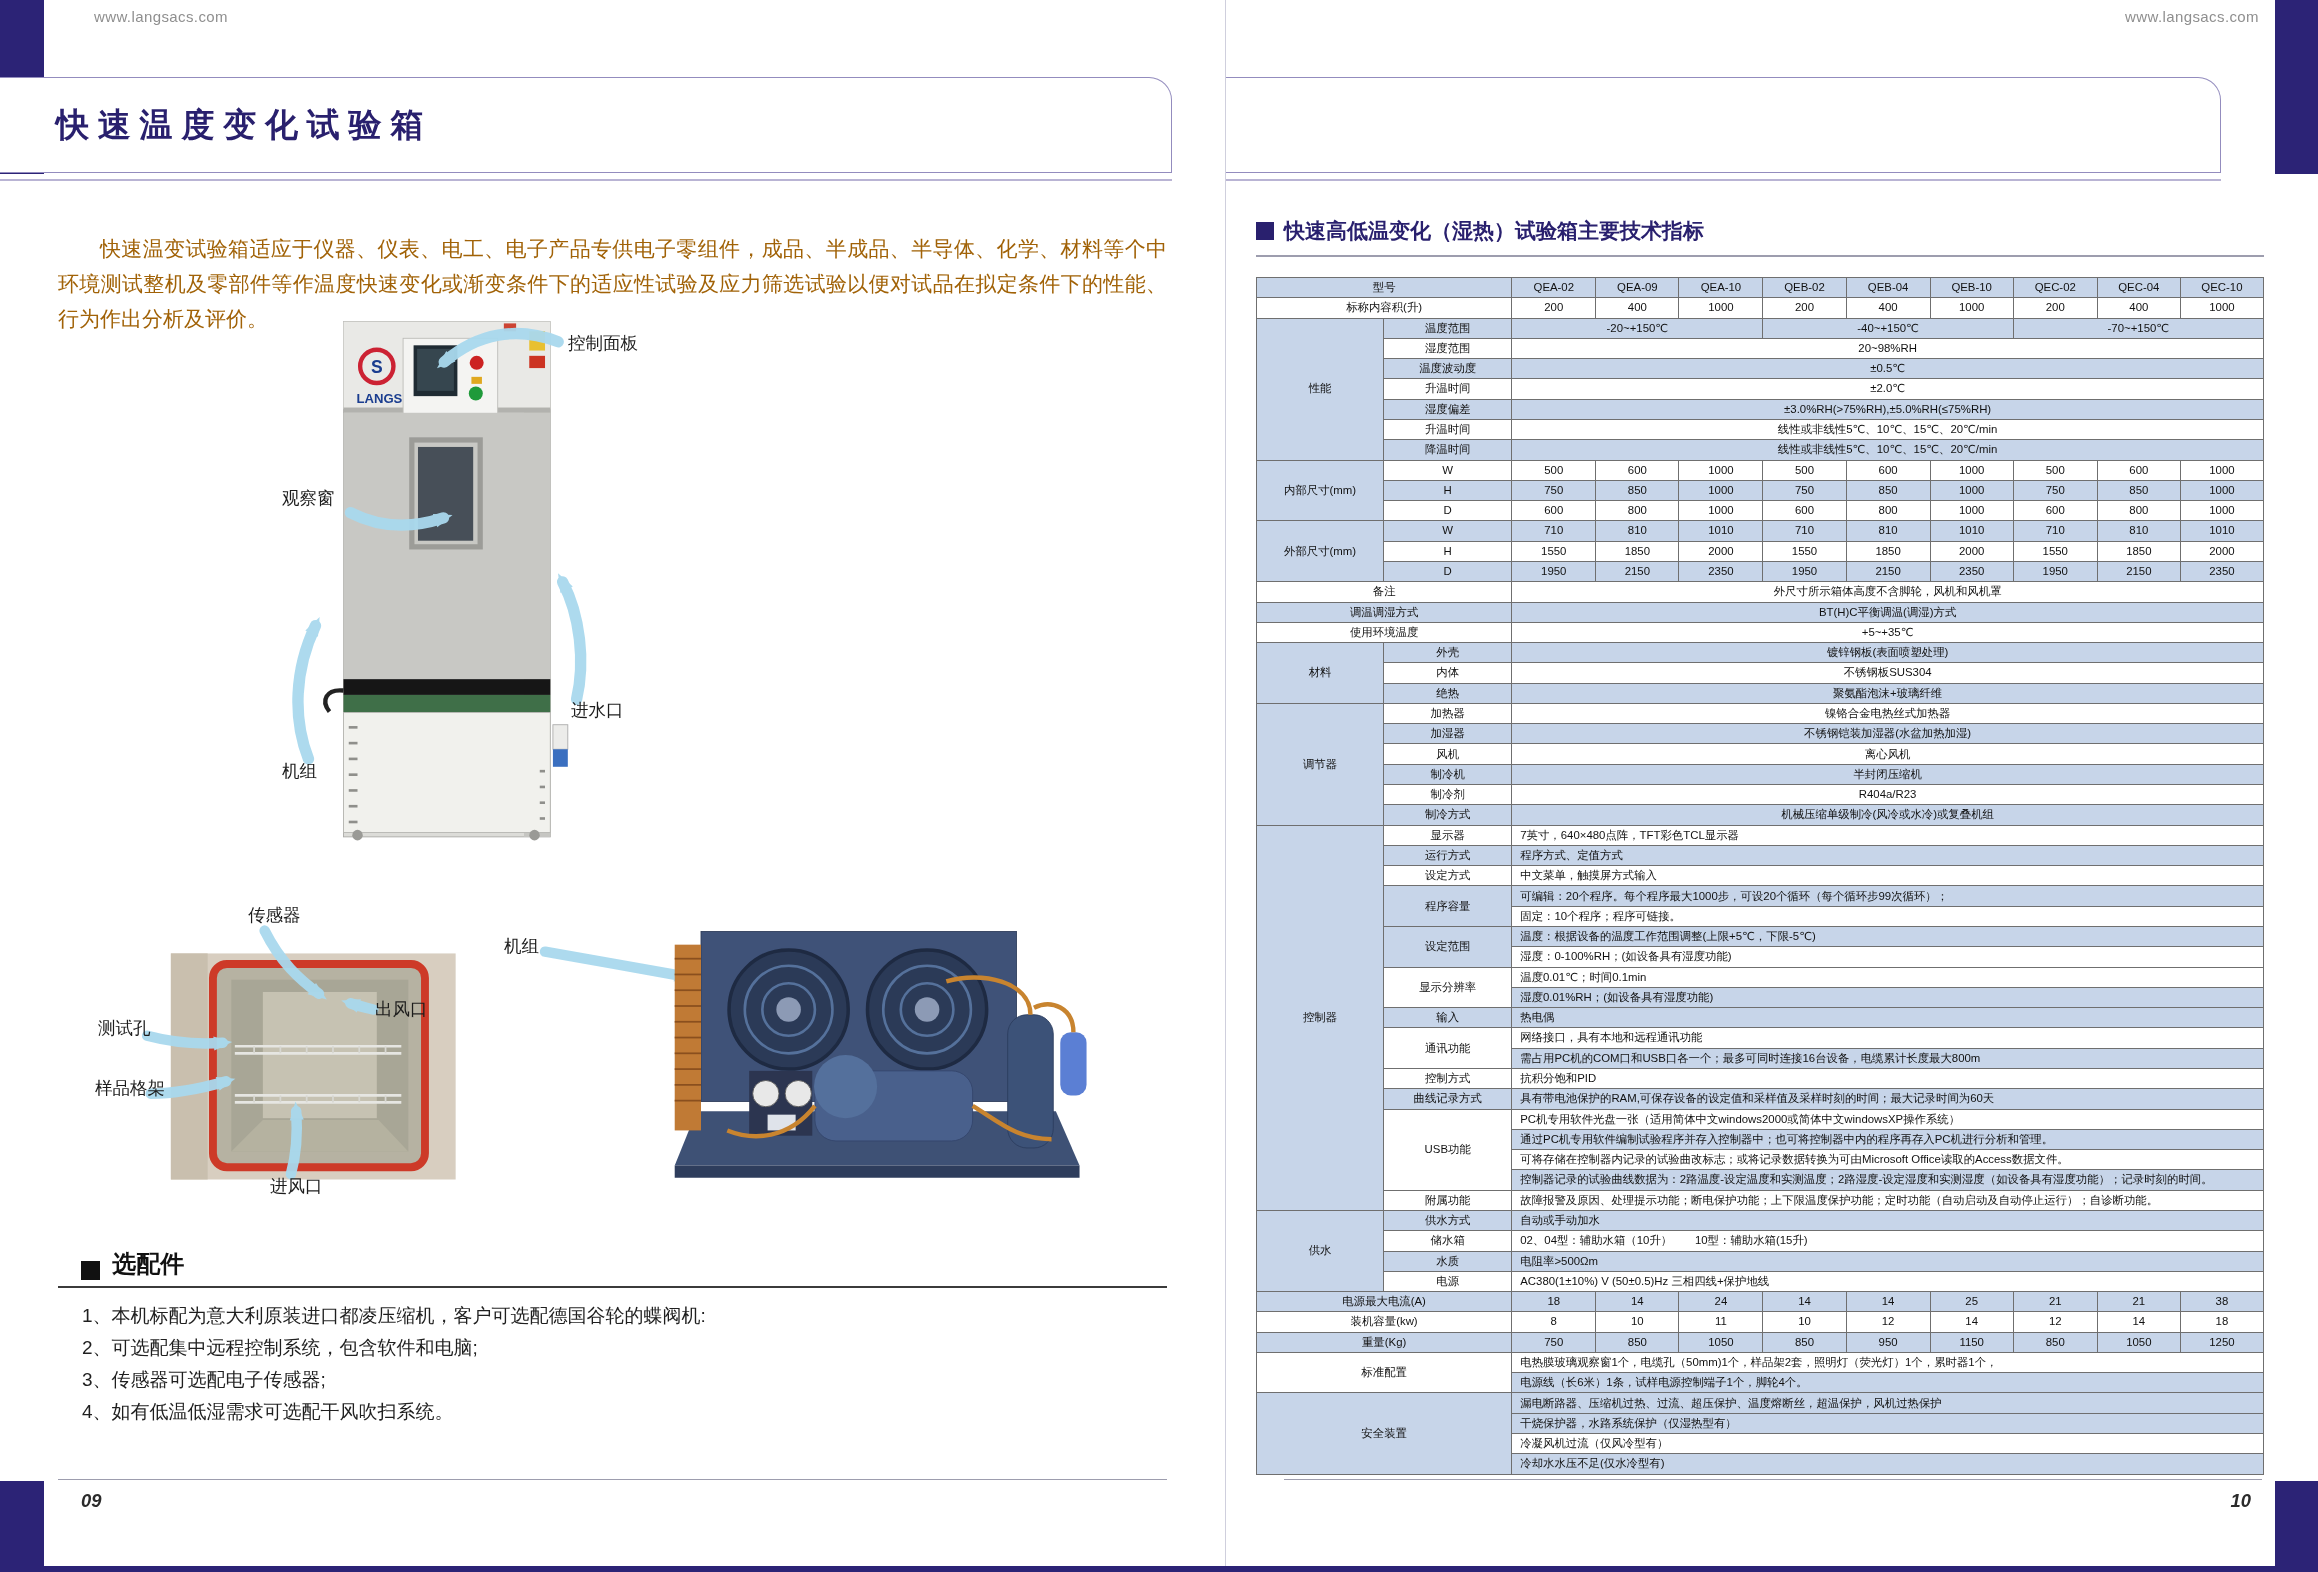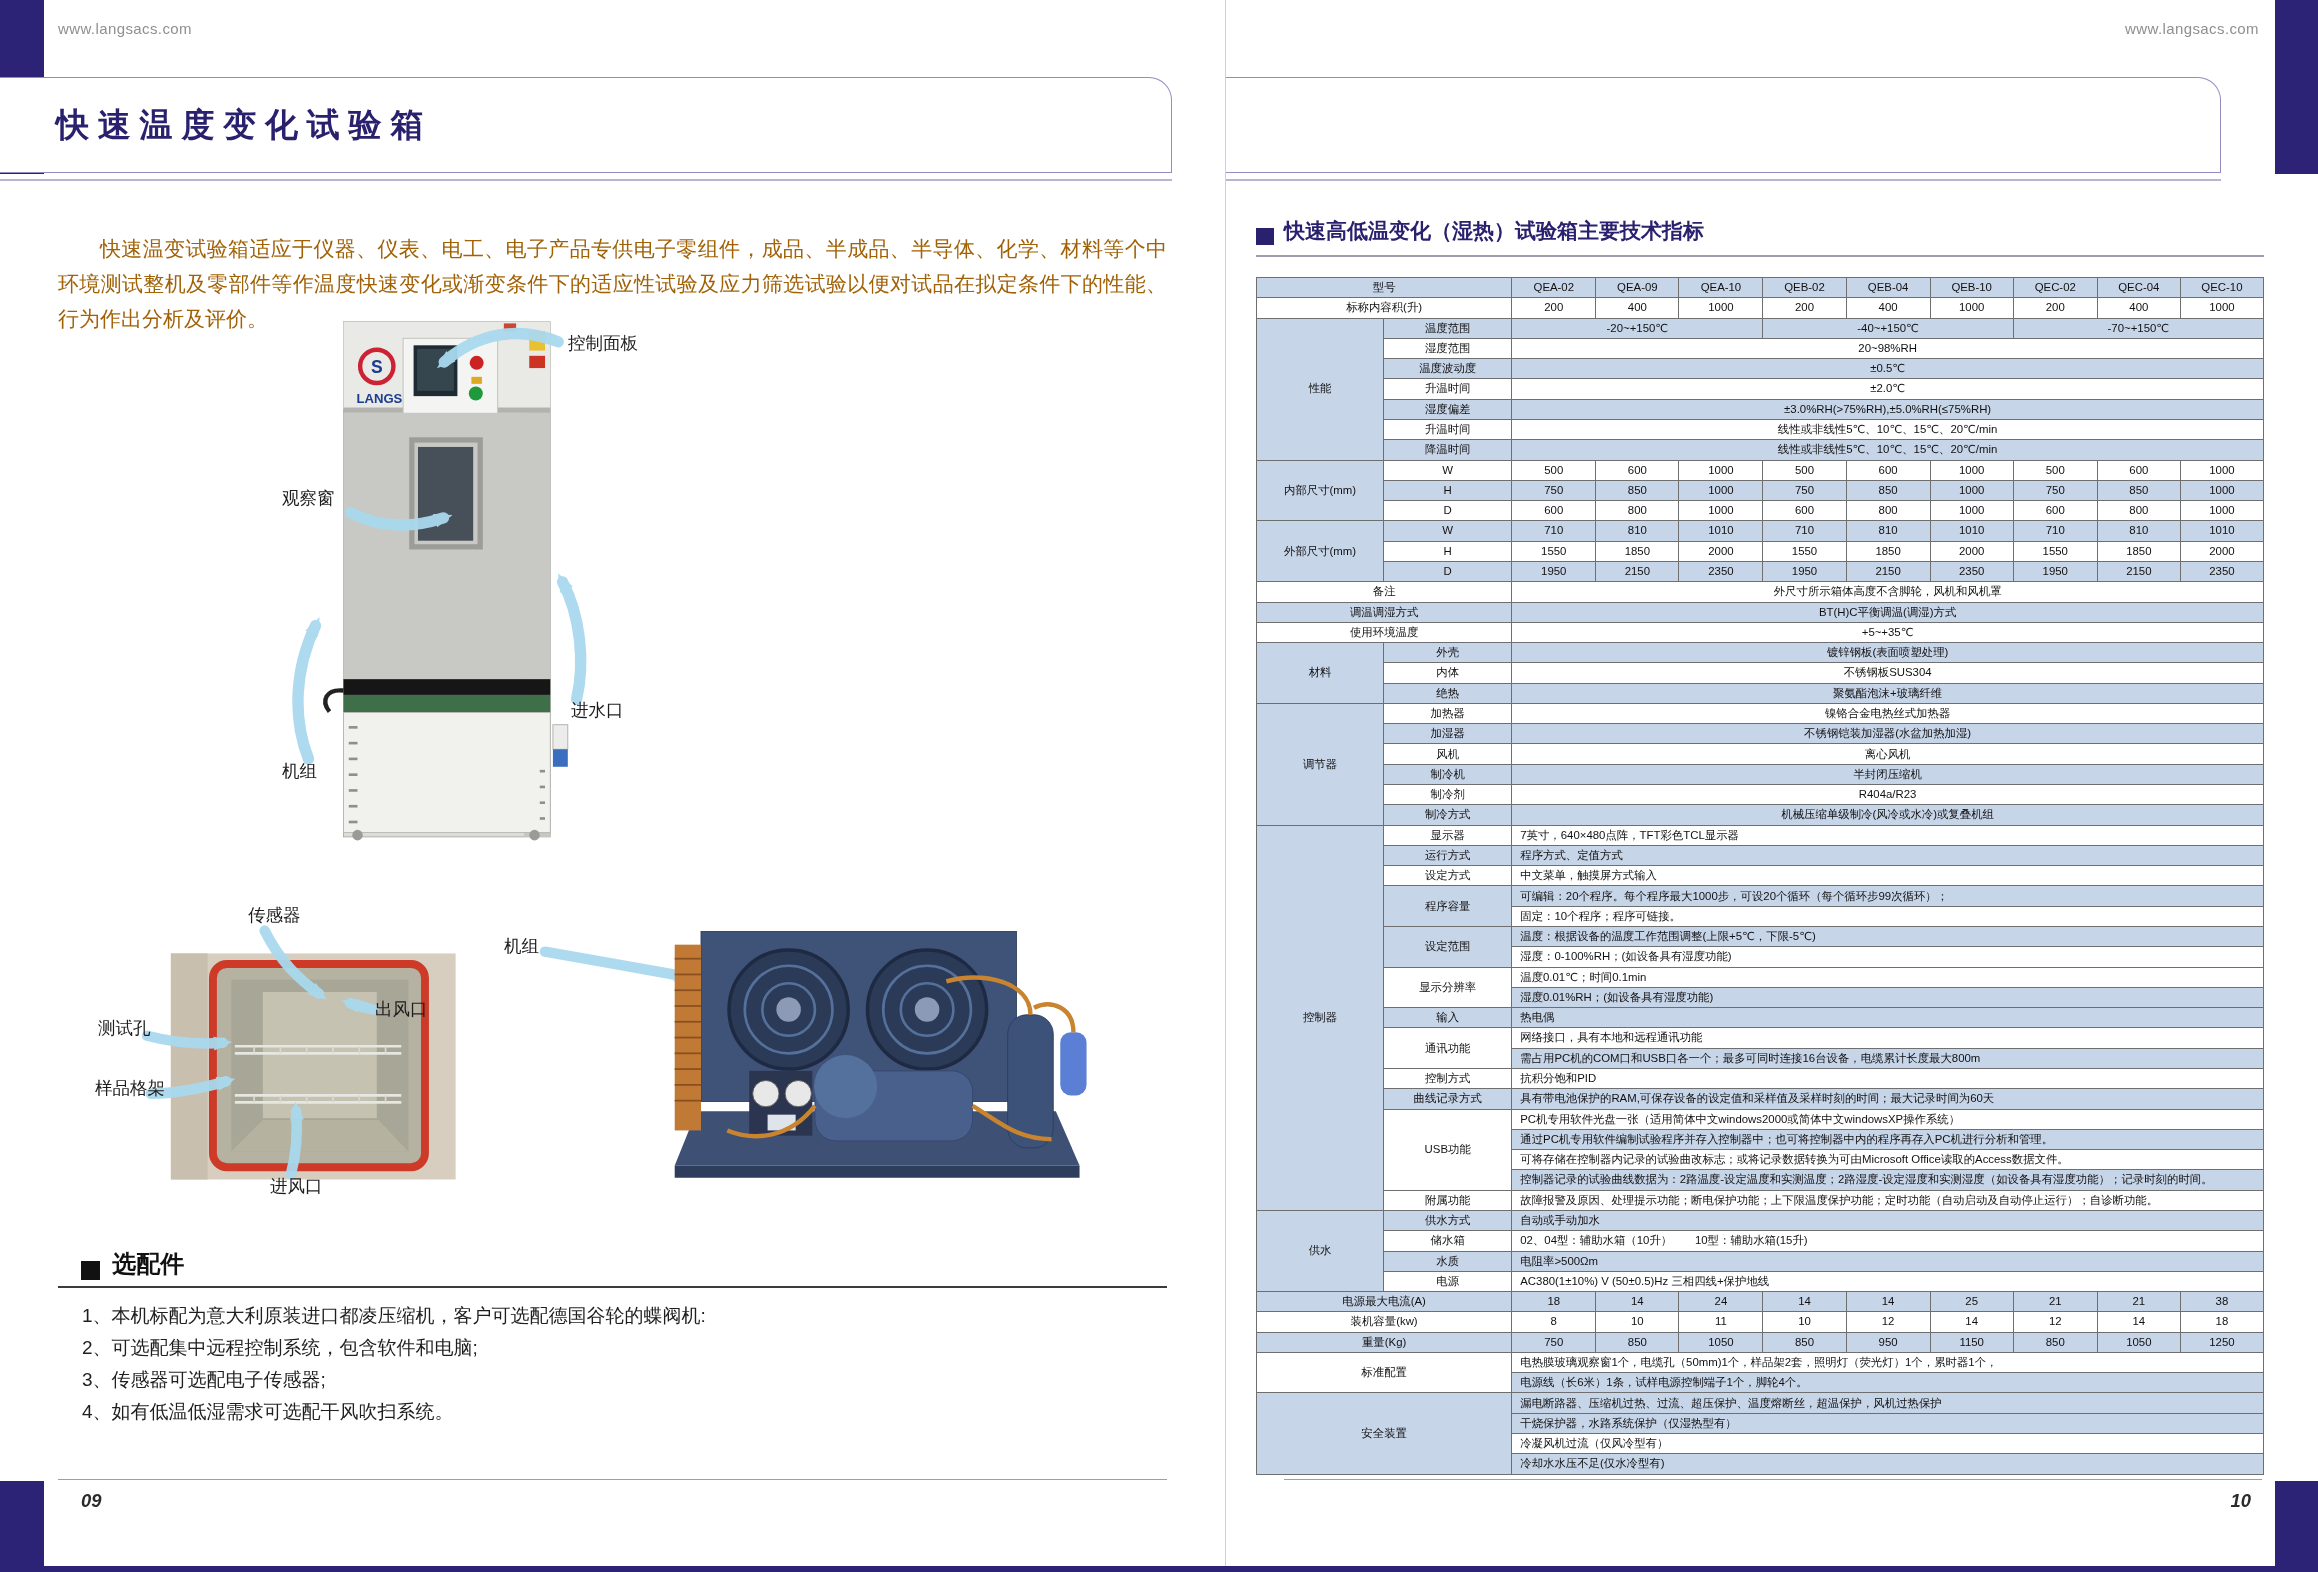--- a/index.html
+++ b/index.html
@@ -1,21 +1,21 @@
 <!DOCTYPE html>
 <html style="font-size:14px"><head>
 <meta charset="utf-8">
 <style>
   html,body{margin:0;padding:0;background:#ffffff;}
   body{width:2319px;height:1573px;position:relative;overflow:hidden;
        font-family:"Liberation Sans","DejaVu Sans",sans-serif;color:#1c1c1c;}
   .page{position:absolute;top:0;height:1573px;background:#fff;}
   #pgL{left:0;width:1225px;border-right:0.9px solid #cfcfdd;}
   #pgR{left:1226px;width:1093px;}
-  .site{position:absolute;top:20px;font-size:15px;color:#8f8f8f;letter-spacing:0.4px;}
+  .site{position:absolute;top:8px;font-size:15px;color:#8f8f8f;letter-spacing:0.4px;margin-left:36px;}
   #pgL .site{left:58px;} #pgR .site{right:60px;}
   .cornerbar{position:absolute;width:44px;background:#2c2376;}
   .cb-topL{left:0;top:0;height:174px;}
   .cb-botL{left:0;top:1481px;height:85px;}
   .cb-topR{right:0;top:0;height:174px;}
   .cb-botR{right:0;top:1481px;height:85px;}
   #bottomstrip{position:absolute;left:0;top:1566px;width:2319px;height:7px;background:#2c2376;}
   .titlebox{position:absolute;top:77px;height:96px;border:1.8px solid #938cbe;border-left:none;
             border-radius:0 23px 0 0;box-sizing:border-box;background:#fff;}
   #pgL .titlebox{left:0;width:1172px;}
@@ -32,21 +32,21 @@
   .opthead{position:absolute;left:81px;top:1248px;display:flex;align-items:flex-end;gap:12.3px;
            font-size:24px;font-weight:bold;color:#111;}
   .sq{width:19px;height:19px;background:#111;display:inline-block;flex:0 0 auto;}
   .optline{position:absolute;left:58px;top:1286px;width:1109px;height:1.8px;background:#3b3b3b;}
   .optitems{position:absolute;left:82px;top:1300px;font-size:19px;line-height:32px;color:#1f1f1f;}
   .footrule{position:absolute;top:1479px;height:0.9px;background:#9d9dae;}
   #pgL .footrule{left:58px;width:1109px;}
   #pgR .footrule{left:58px;width:978px;}
   .pageno{position:absolute;top:1490px;font-style:italic;font-weight:bold;font-size:18.4px;color:#2b2b2b;}
   #pgL .pageno{left:81px;} #pgR .pageno{right:68px;}
-  .secthead{position:absolute;left:30px;top:217px;display:flex;align-items:flex-end;gap:10.5px;
+  .secthead{position:absolute;left:30px;top:217px;display:flex;align-items:center;gap:10.5px;
             font-size:21px;font-weight:bold;color:#29206e;}
   .secthead .sq{background:#29206e;width:17.5px;height:17.5px;}
   .sectline{position:absolute;left:30px;top:255px;width:1008px;height:1.8px;background:#9d9dae;}
   #spec-table{position:absolute;left:30px;top:277px;width:1008px;border-collapse:collapse;
               table-layout:fixed;font-size:11.4px;color:#111;border:1.8px solid #1c1c1c;}
   #spec-table td{border:0.9px solid #6f6f6f;padding:0.9px 4.4px;height:17.5px;text-align:center;
                  vertical-align:middle;line-height:1.15;}
   #spec-table .b{background:#c7d5e9;} #spec-table .w{background:#ffffff;}
   #spec-table .left{text-align:left;padding-left:8px;}
   #spec-table tr.thick>td{border-top:1.8px solid #1c1c1c;}

